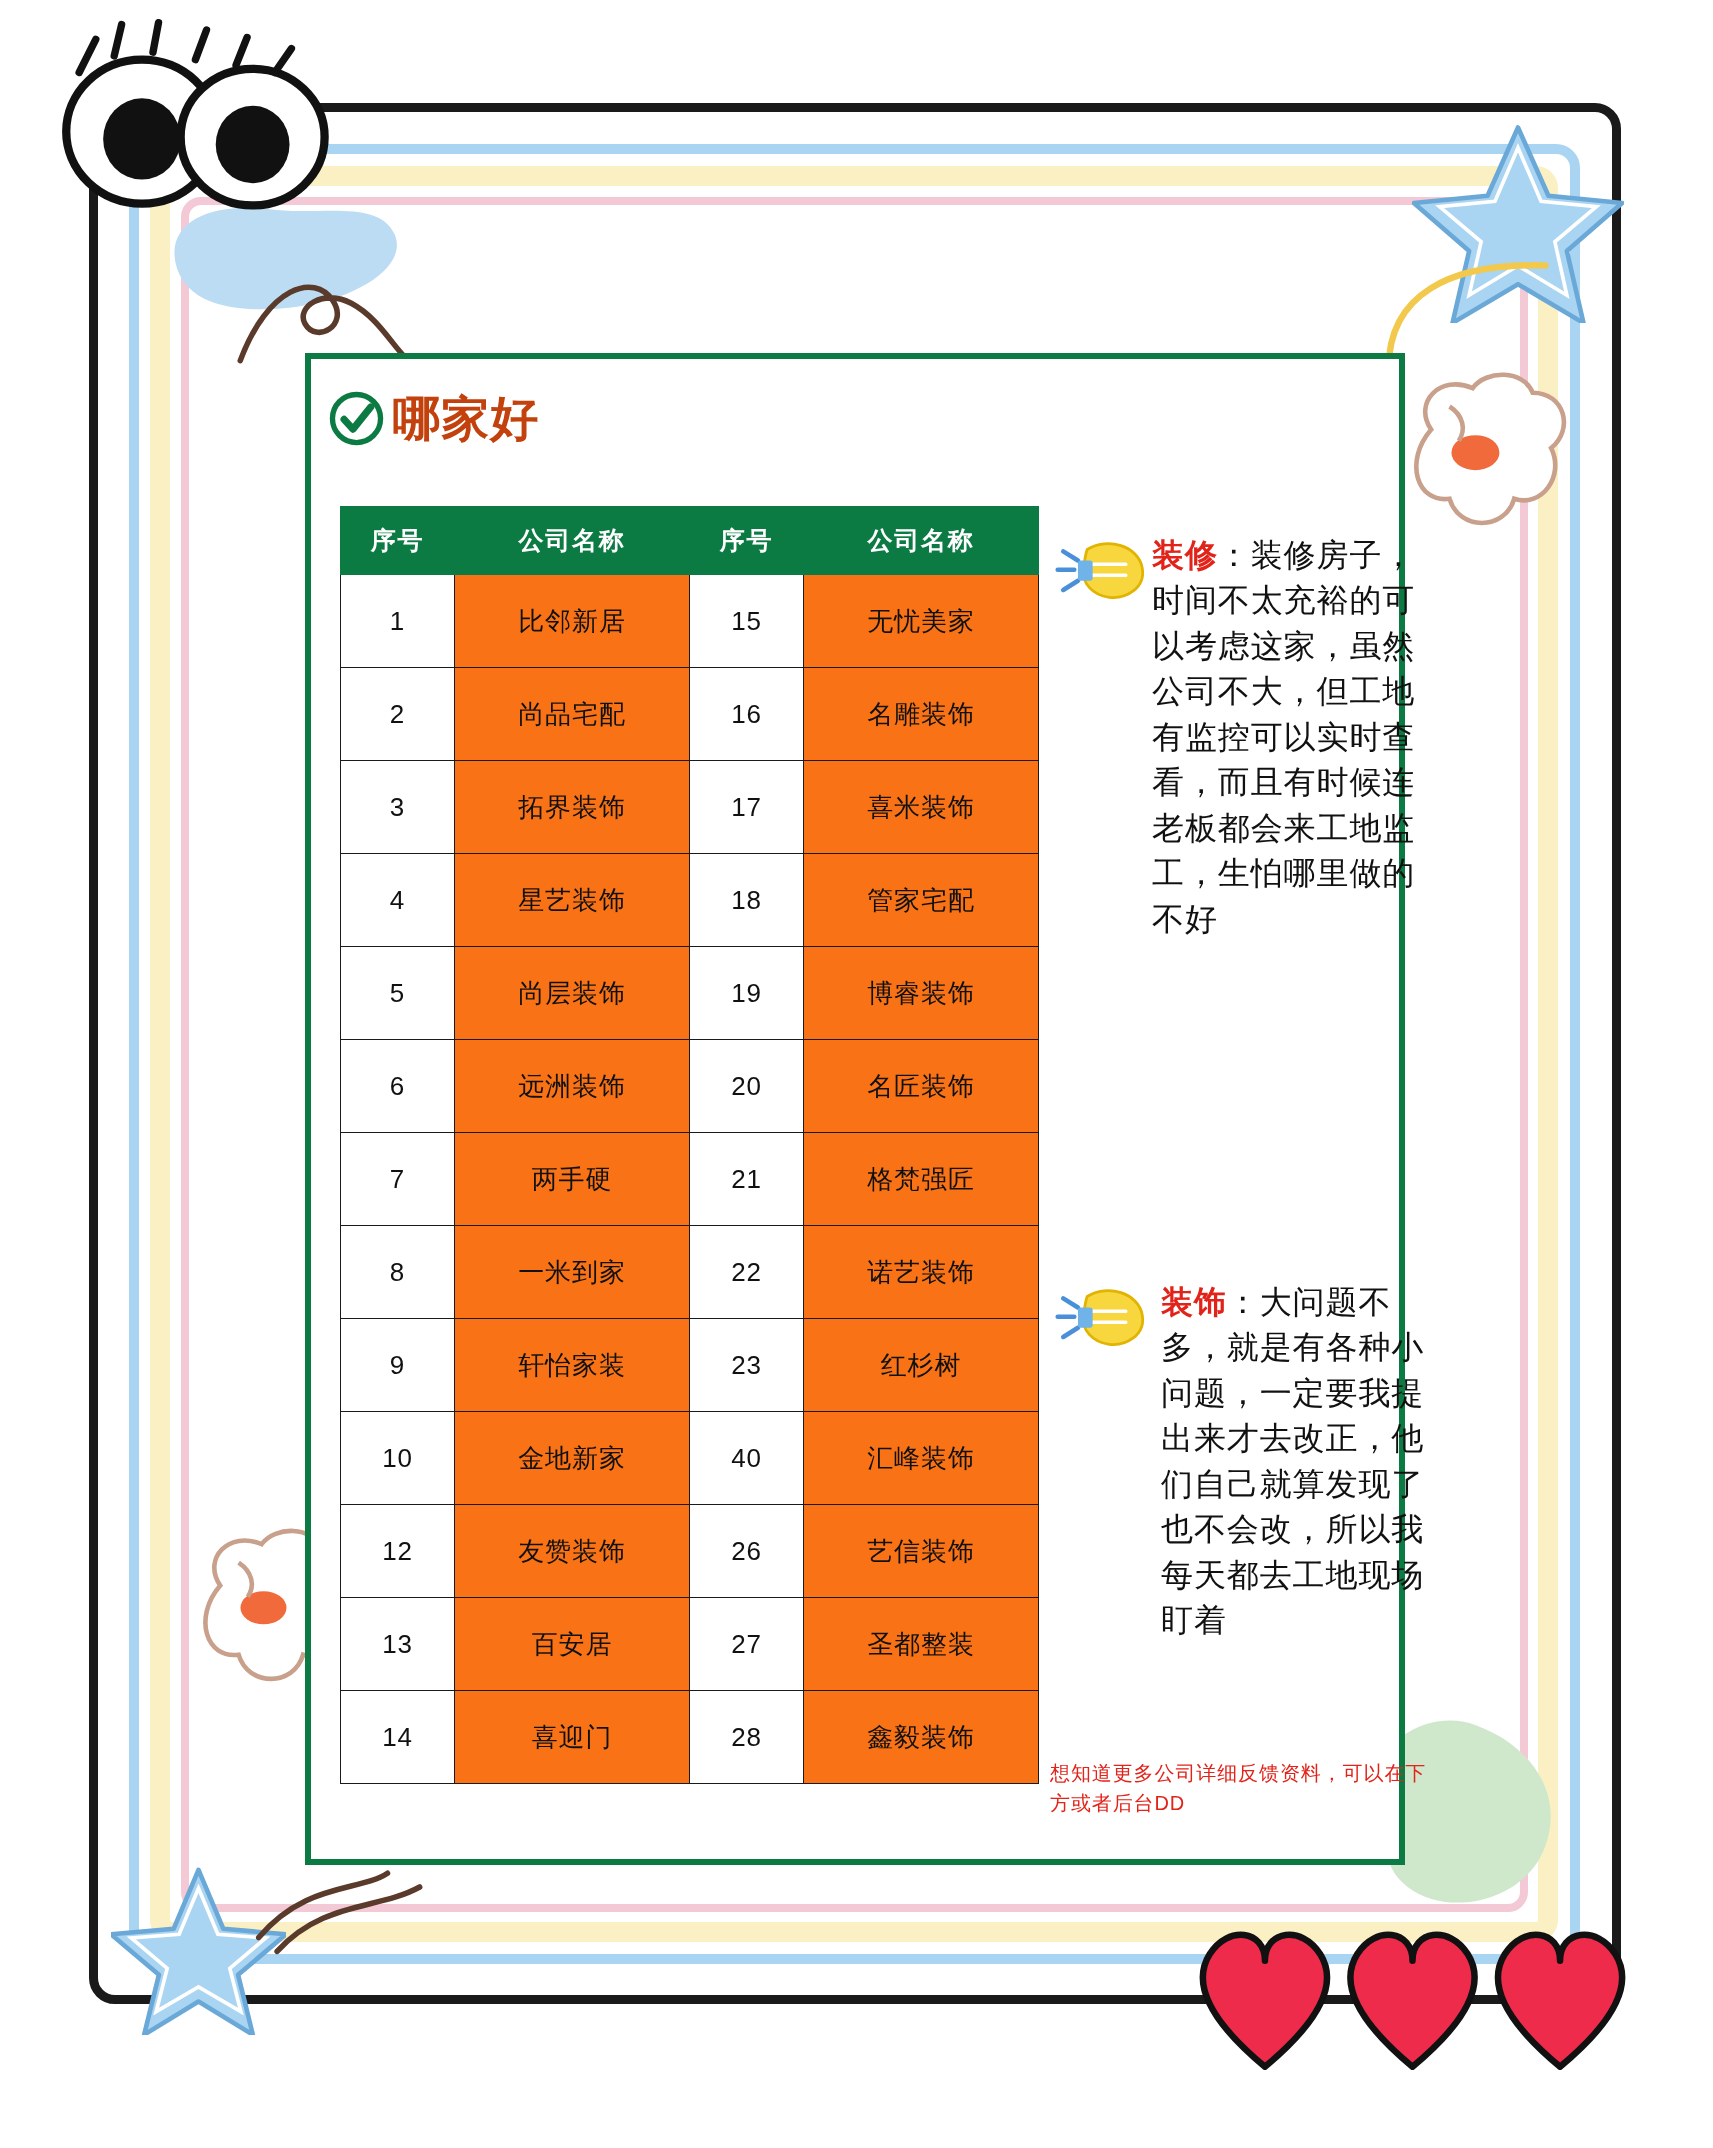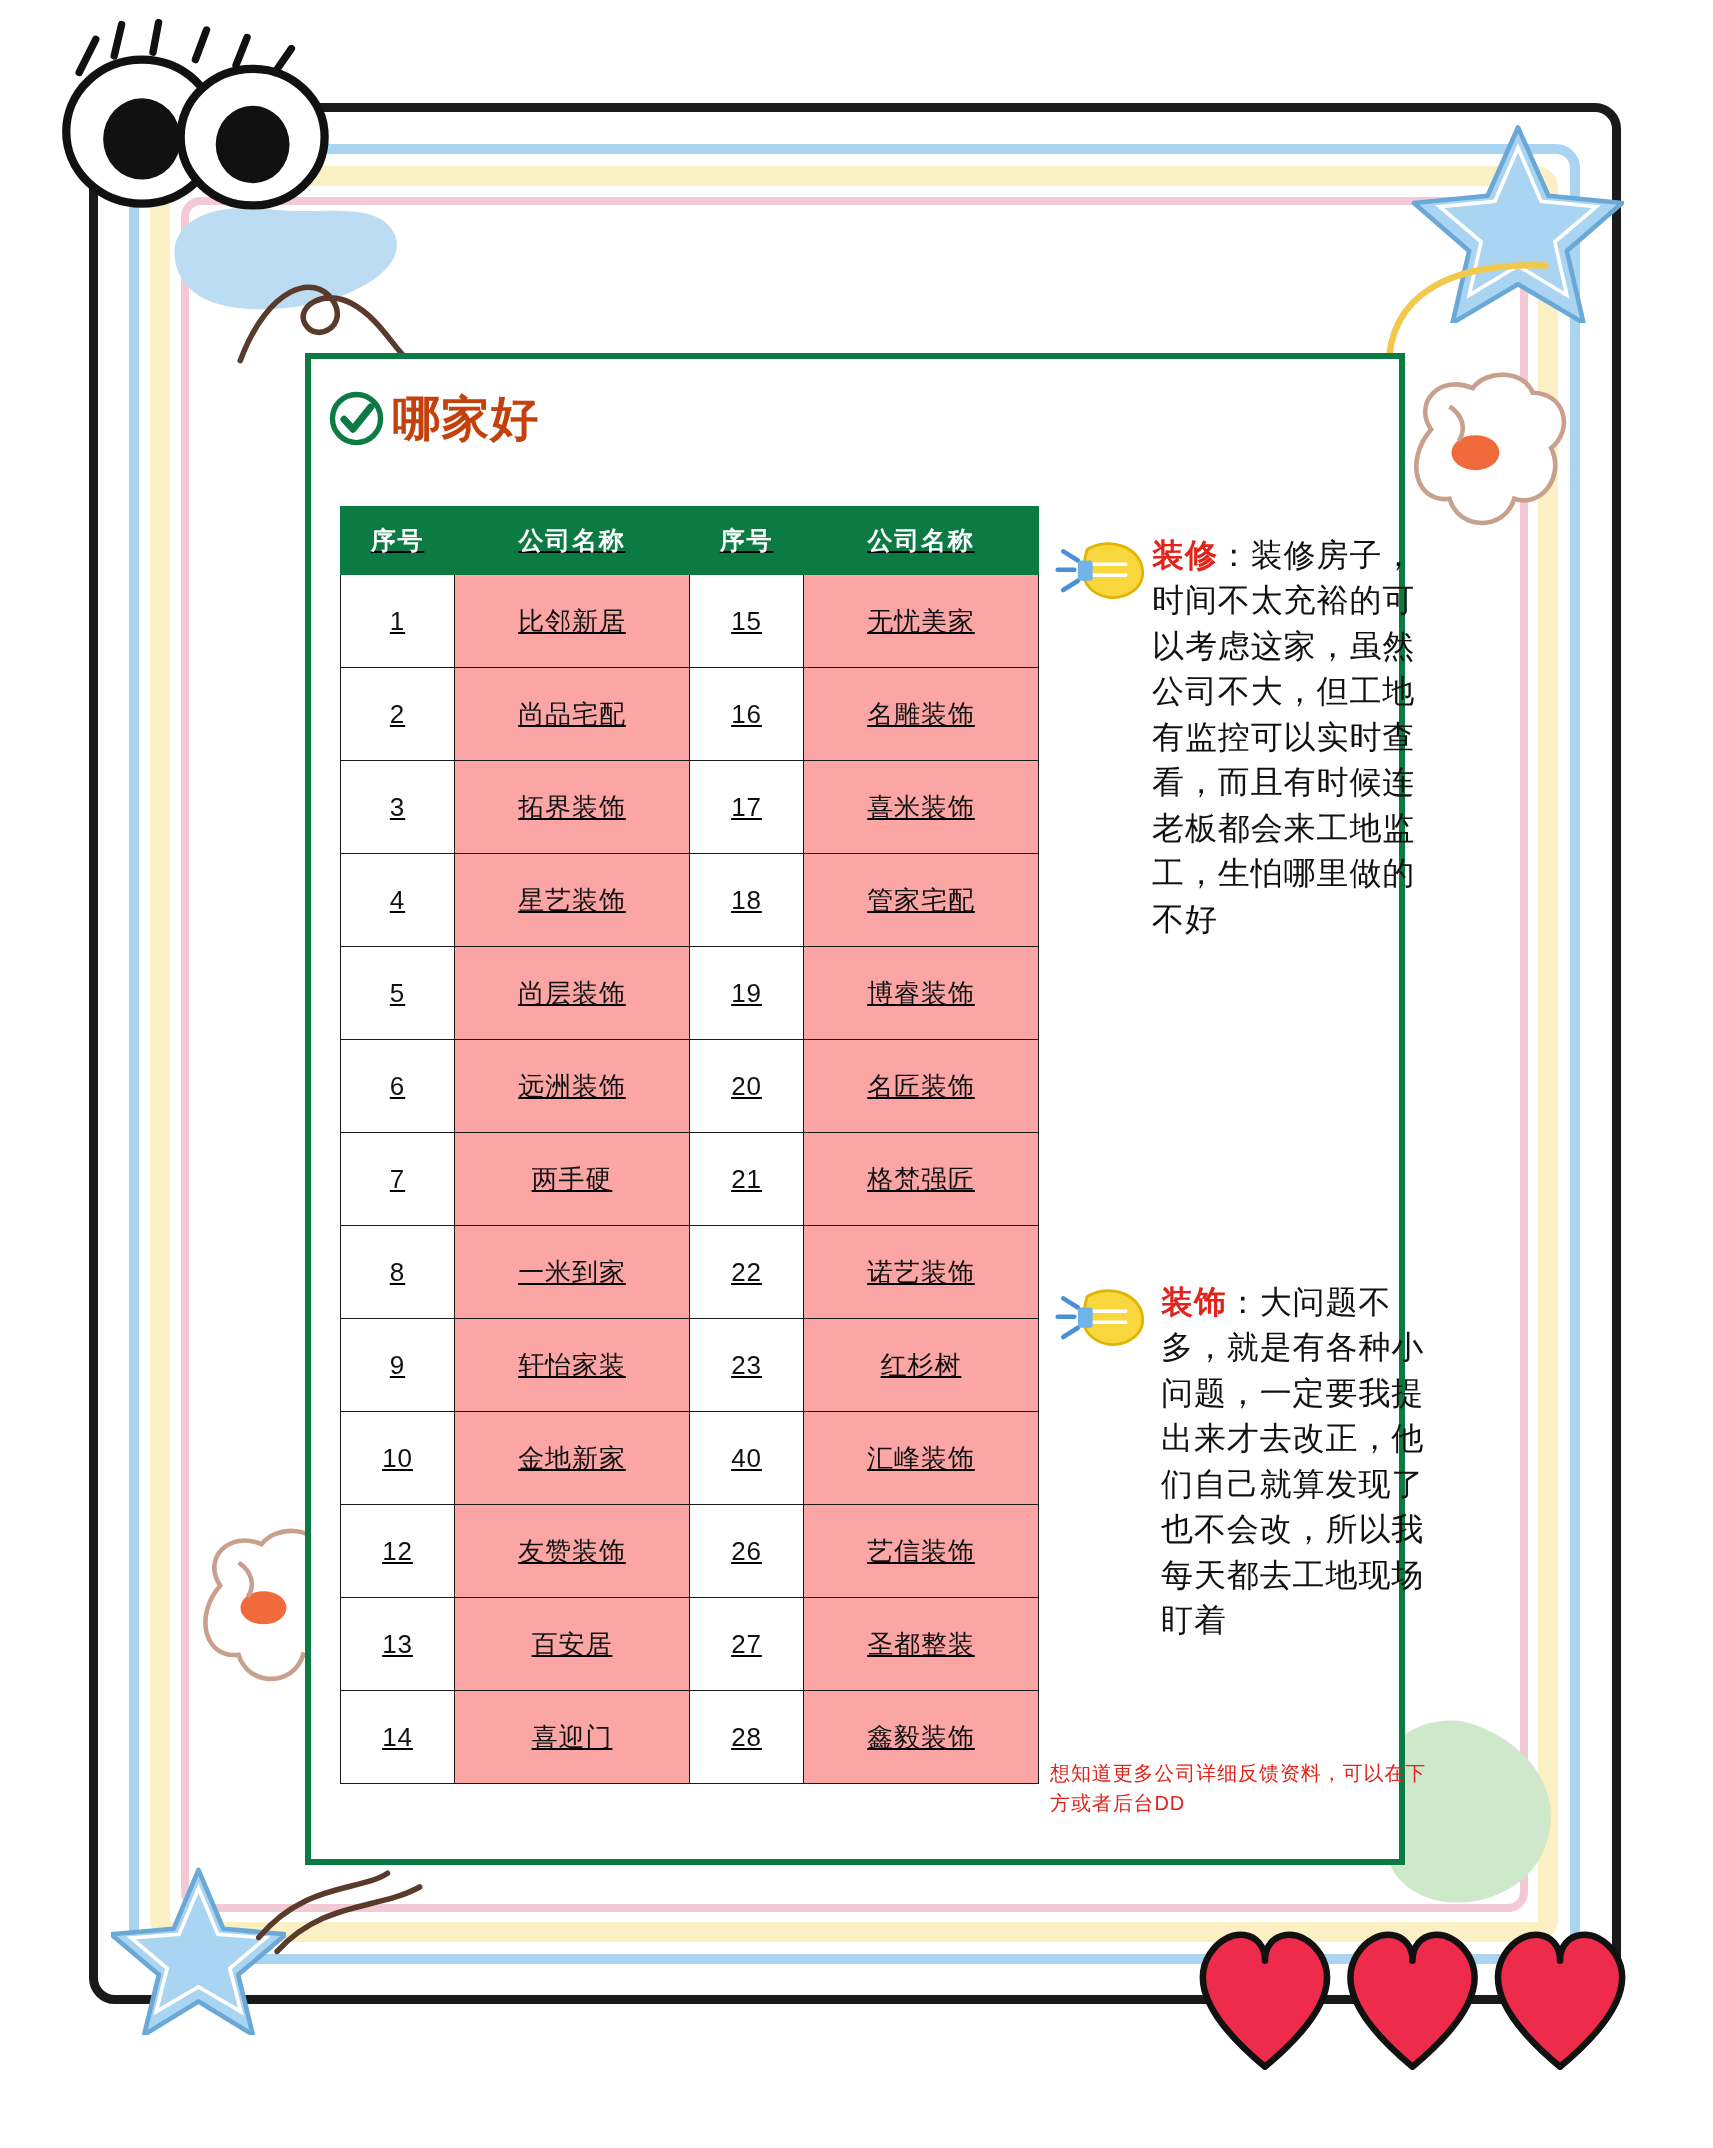--- a/index.html
+++ b/index.html
@@ -122,41 +122,40 @@
   .table-wrap {
     position: absolute;
     left: 340px;
     top: 506px;
     width: 685px;
   }
   table.company-table {
     border-collapse: collapse;
     width: 685px;
     table-layout: fixed;
-    text-decoration: underline;
   }
   table.company-table th {
     background: #0b7a43;
     color: #ffffff;
     font-size: 25px;
     font-weight: bold;
     height: 65px;
     border: 1.8px solid #0b7a43;
     letter-spacing: 1.8px;
   }
   table.company-table td {
     height: 90px;
     border: 1.8px solid #1a1a1a;
     text-align: center;
     font-size: 26px;
     color: #111111;
     letter-spacing: 0.9px;
   }
   td.num { background: #ffffff; width: 111px; }
-  td.name { background: #fca5a5; width: 232px; }
+  td.name { background: #f97316; width: 232px; }
   th.c1 { width: 111px; }
   th.c2 { width: 232px; }
   th.c3 { width: 111px; }
   th.c4 { width: 232px; }
 
   
   .note {
     position: absolute;
     width: 392px;
   }

